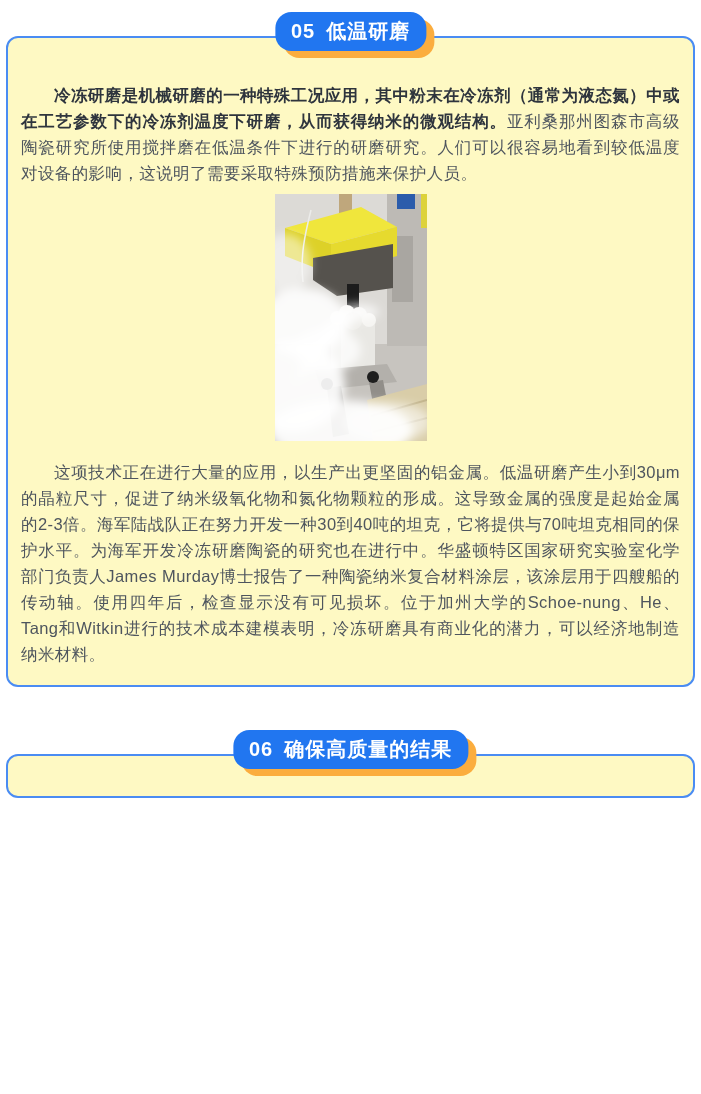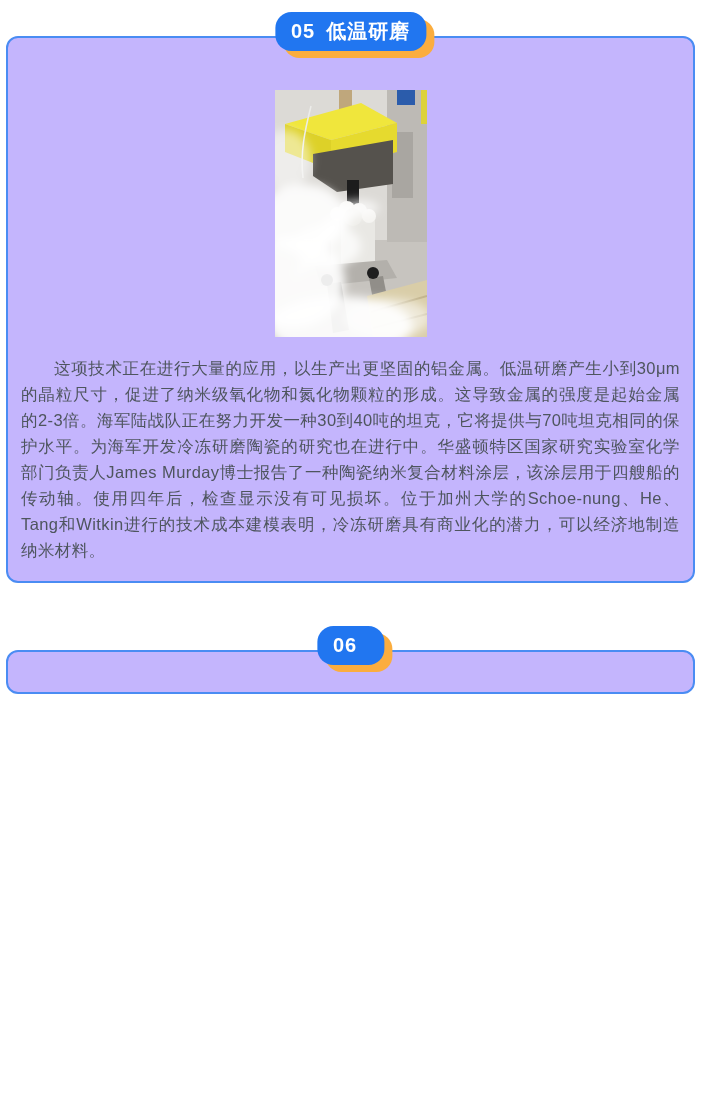--- a/index.html
+++ b/index.html
@@ -12,21 +12,21 @@
   .page {
     position: relative;
     width: 701px;
     height: 1094px;
     overflow: hidden;
     background: #ffffff;
   }
   .card {
     position: relative;
     margin: 0 6px;
-    background: #c4b5fd;
+    background: #fef9c3;
     border: 2px solid #4a8cf3;
     border-radius: 12px;
     box-sizing: border-box;
   }
   .card-1 {
     margin-top: 36px;
     padding: 44px 13px 18px 13px;
   }
   .card-2 {
     margin-top: 67px;
@@ -93,20 +93,23 @@
 
   <section class="card card-1">
     <div class="badge">
       <span class="shadow"></span>
       <span class="pill">
         <span class="num">05</span>
         <span class="ttl">低温研磨</span>
       </span>
     </div>
 
+    <div class="paras">
+        <p><b>冷冻研磨是机械研磨的一种特殊工况应用，其中粉末在冷冻剂（通常为液态氮）中或在工艺参数下的冷冻剂温度下研磨，从而获得纳米的微观结构。</b><span>亚利桑那州图森市高级陶瓷研究所使用搅拌磨在低温条件下进行的研磨研究。人们可以很容易地看到较低温度对设备的影响，这说明了需要采取特殊预防措施来保护人员。</span></p>
+      </div>
 
     <div class="photo-wrap">
       <svg width="152" height="247" viewBox="0 0 152 247" xmlns="http://www.w3.org/2000/svg">
         <defs>
           <filter id="fb" x="-50%" y="-50%" width="200%" height="200%">
             <feGaussianBlur stdDeviation="5"></feGaussianBlur>
           </filter>
           <clipPath id="clip">
               <rect x="0" y="0" width="152" height="247"></rect>
             </clipPath>
@@ -174,18 +177,19 @@
     <div class="paras">
         <p><span>这项技术正在进行大量的应用，以生产出更坚固的铝金属。低温研磨产生小到30μm的晶粒尺寸，促进了纳米级氧化物和氮化物颗粒的形成。这导致金属的强度是起始金属的2-3倍。海军陆战队正在努力开发一种30到40吨的坦克，它将提供与70吨坦克相同的保护水平。为海军开发冷冻研磨陶瓷的研究也在进行中。华盛顿特区国家研究实验室化学部门负责人James Murday博士报告了一种陶瓷纳米复合材料涂层，该涂层用于四艘船的传动轴。使用四年后，检查显示没有可见损坏。位于加州大学的Schoe-nung、He、Tang和Witkin进行的技术成本建模表明，冷冻研磨具有商业化的潜力，可以经济地制造纳米材料。</span></p>
       </div>
   </section>
 
   <section class="card card-2">
     <div class="badge">
       <span class="shadow"></span>
       <span class="pill">
         <span class="num">06</span>
+        <span class="ttl">确保高质量的结果</span>
       </span>
     </div>
 
   </section>
 
 </div>
 
 </body></html>

